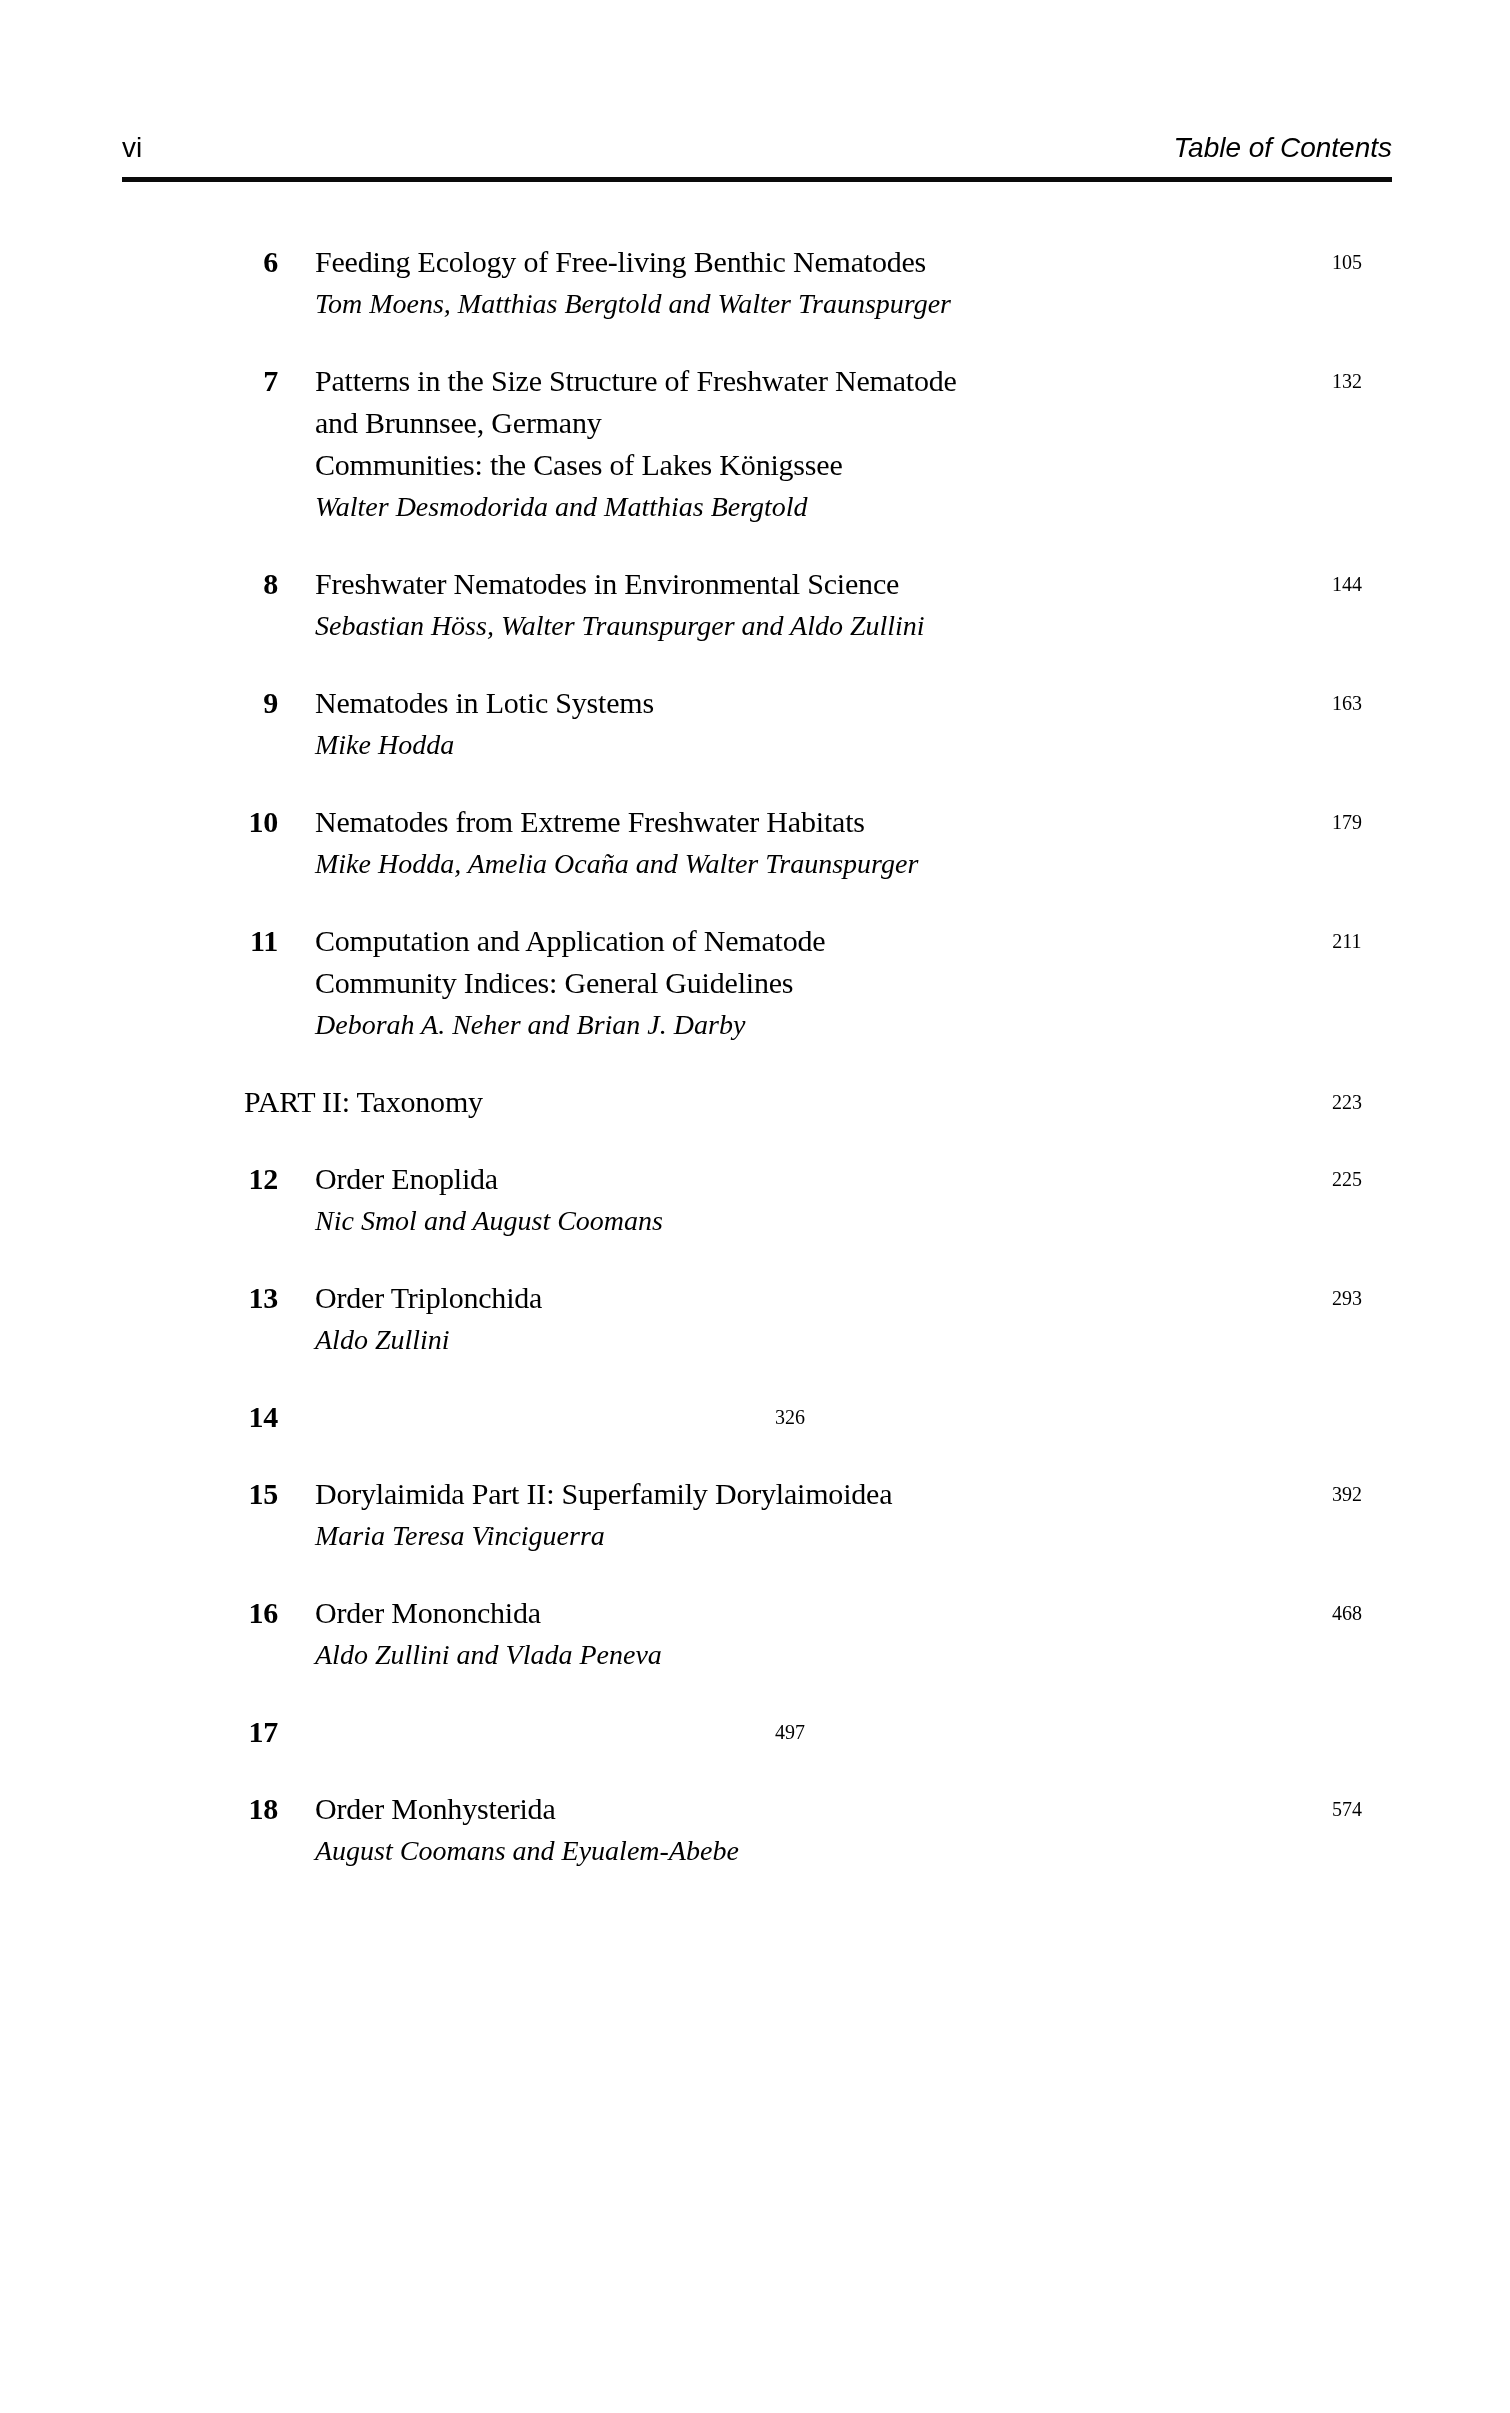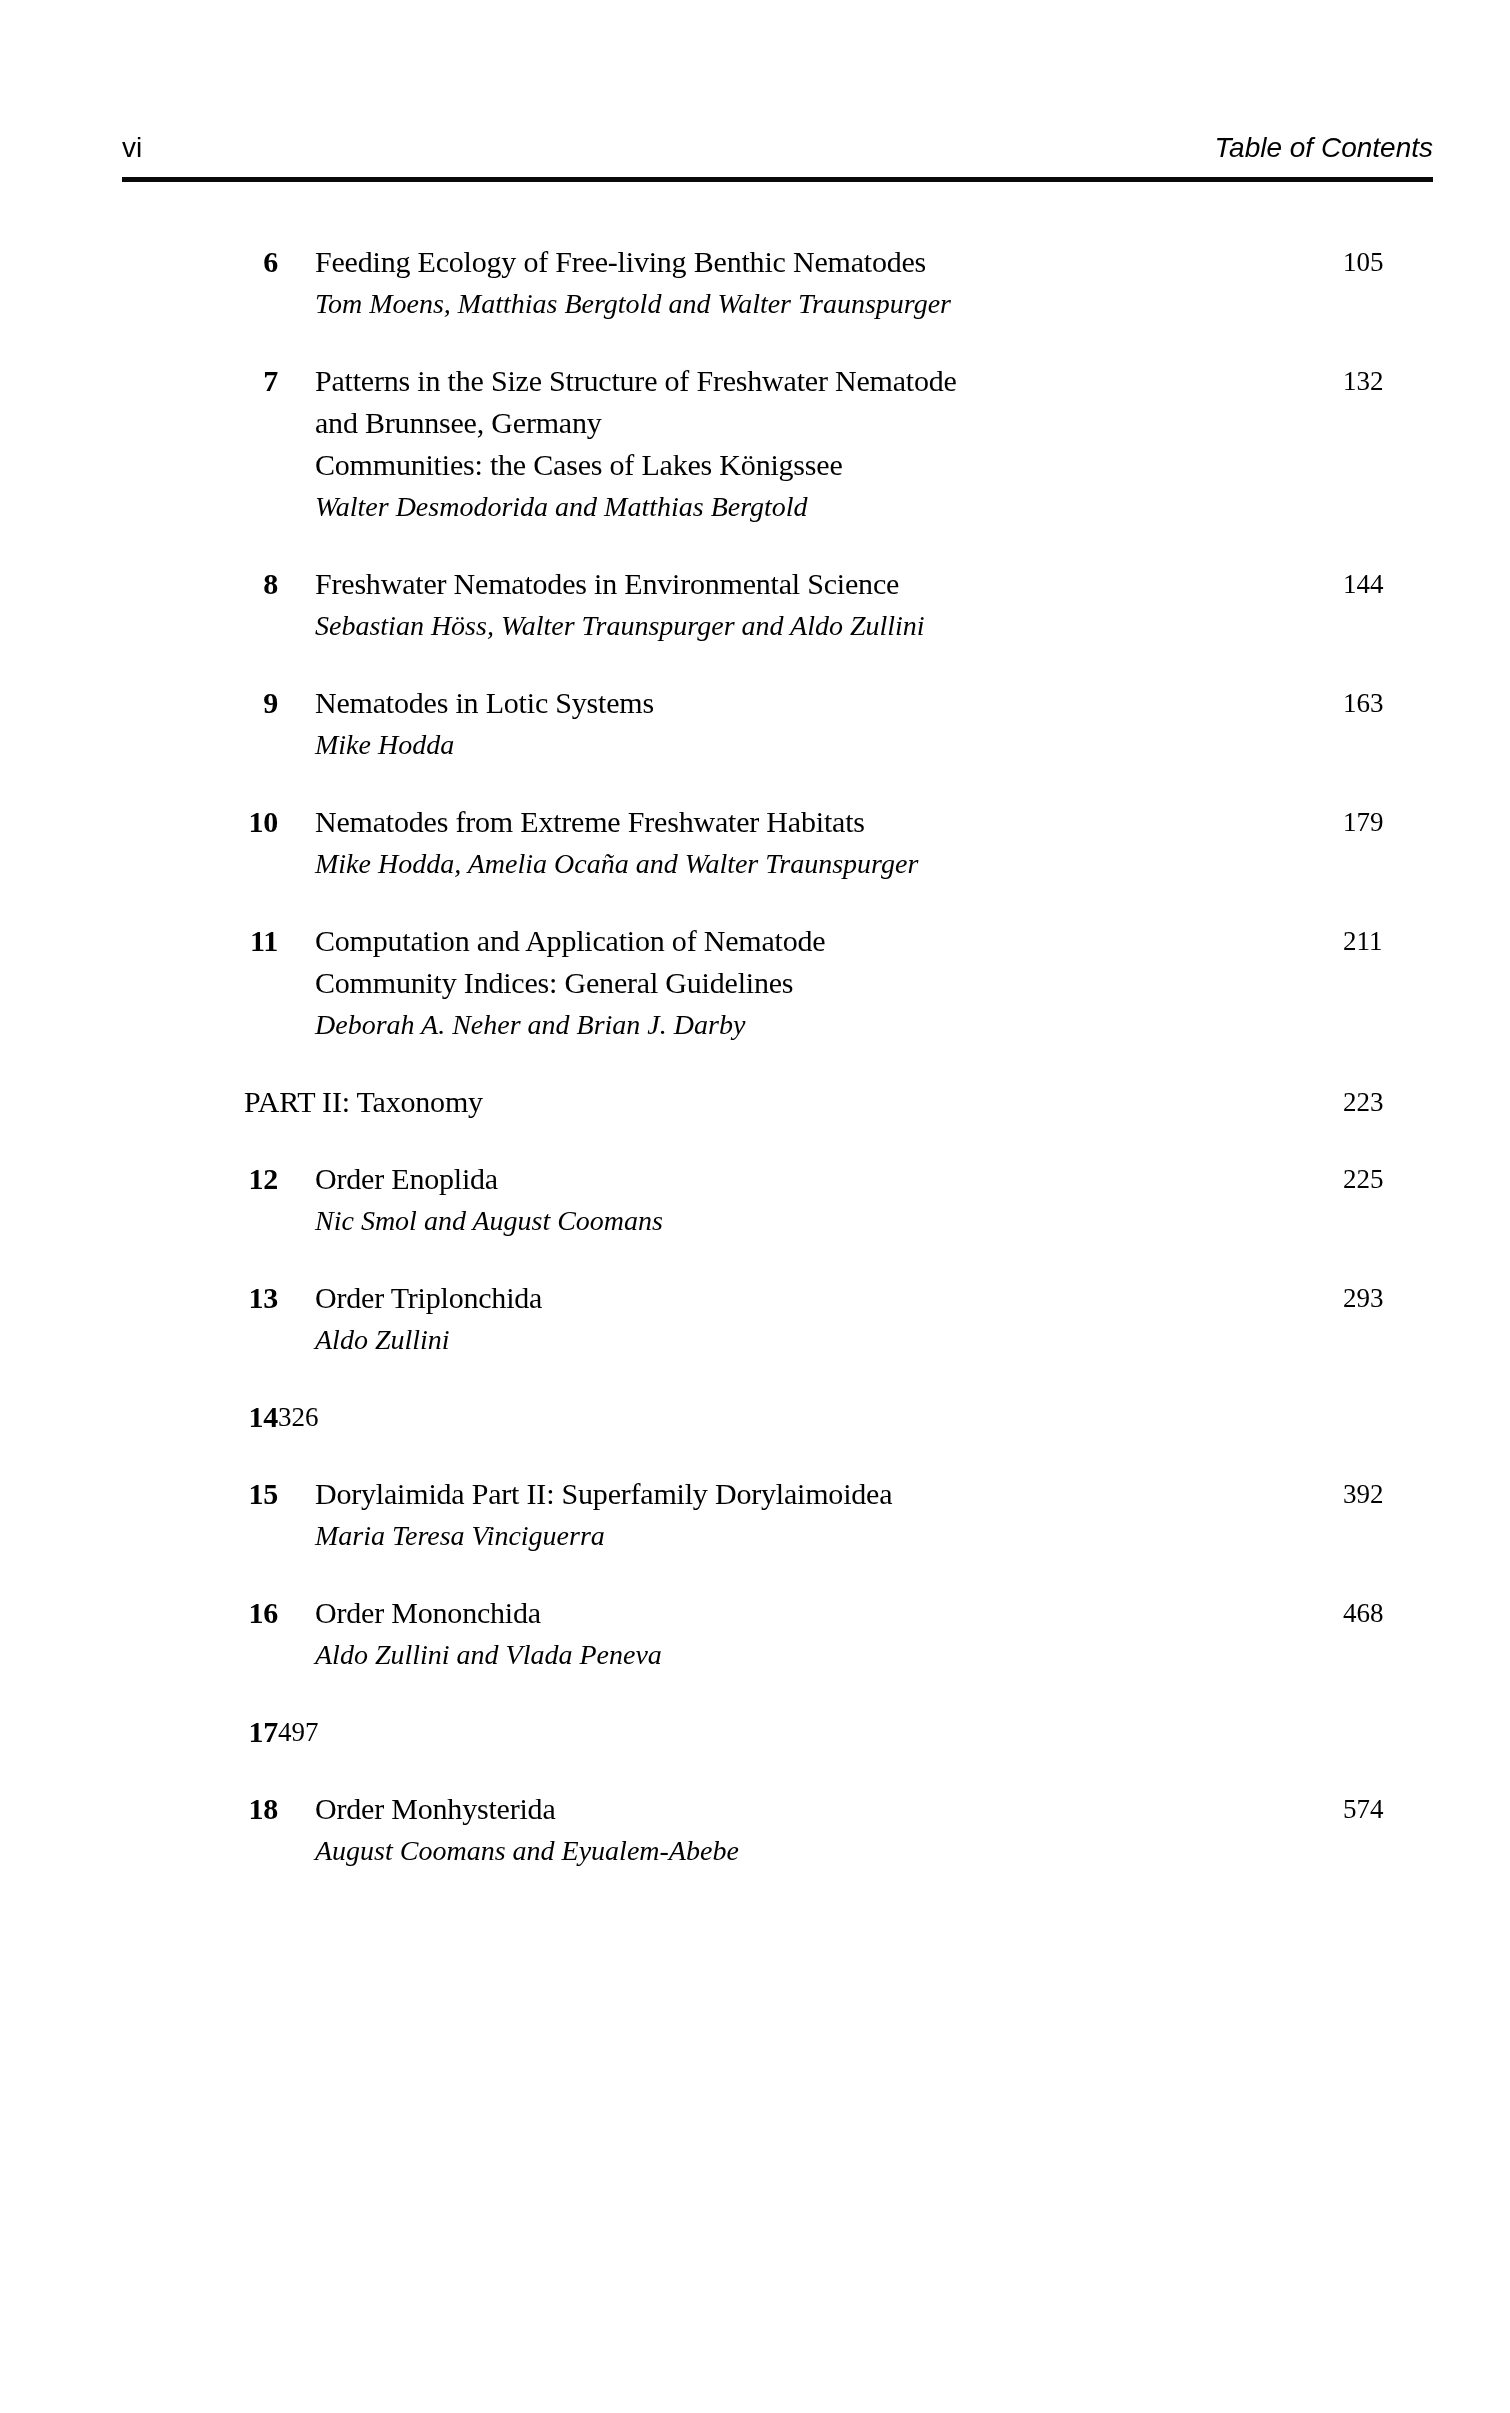--- a/index.html
+++ b/index.html
@@ -8,21 +8,21 @@
     width: 1510px;
     height: 2413px;
     position: relative;
     font-family: "Liberation Serif", serif;
     color: #000000;
     overflow: hidden;
   }
   .page {
     position: absolute;
     inset: 0;
-    padding: 134px 77px 0 122px;
+    padding: 134px 118px 0 122px;
     background: #ffffff;
   }
   .running-header {
     display: flex;
     justify-content: space-between;
     align-items: baseline;
     font-family: "Liberation Sans", sans-serif;
     font-size: 28px;
     line-height: 1.0;
   }
@@ -64,23 +64,23 @@
     letter-spacing: -0.2px;
     white-space: nowrap;
   }
   .entry .authors {
     font-size: 28px;
     font-style: italic;
     line-height: 42px;
     white-space: nowrap;
   }
   .entry .page-num {
-    font-size: 27px;
-    line-height: 42px;
-    text-align: left;
+    font-size: 20px;
+    line-height: 42px;
+    text-align: center;
   }
   .entry.part .part-body {
     grid-column: 1 / 3;
   }
   .entry.part .title-line {
     white-space: nowrap;
   }
 </style>
 </head>
 <body>

